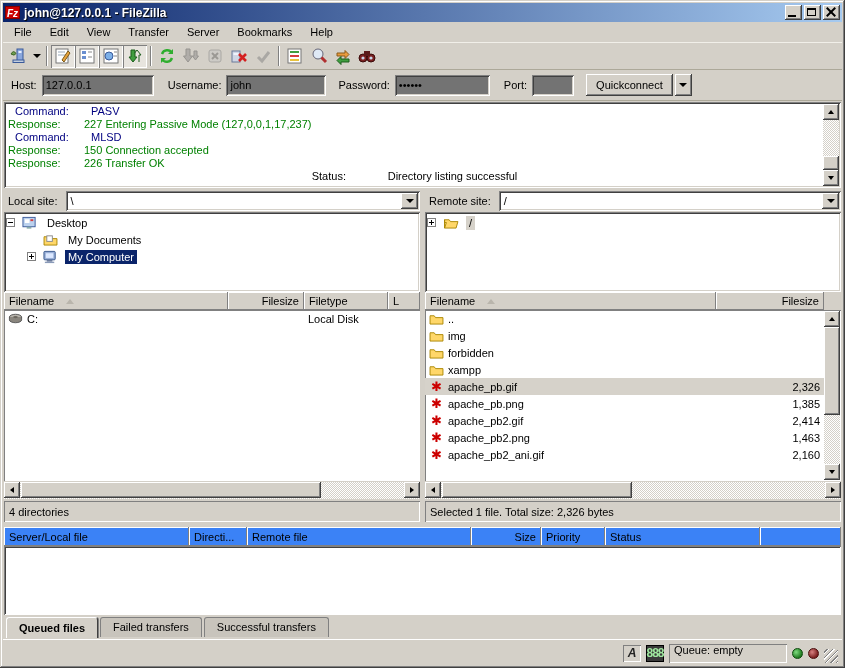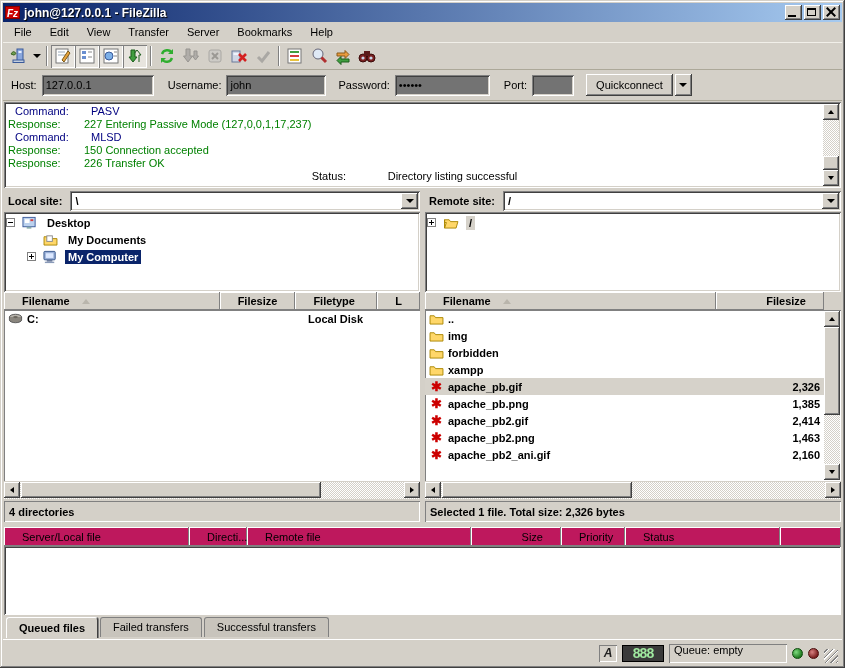--- a/index.html
+++ b/index.html
@@ -85,21 +85,21 @@
     background-image: linear-gradient(45deg,#d4d0c8 25%,transparent 25%,transparent 75%,#d4d0c8 75%),
                       linear-gradient(45deg,#d4d0c8 25%,transparent 25%,transparent 75%,#d4d0c8 75%);
     background-size:2px 2px; background-position:0 0,1px 1px; }
   .hsb-btn { position:absolute; top:0; width:16px; height:16px; background:#d4d0c8;
     box-shadow: inset -1px -1px #404040, inset 1px 1px #fff, inset -2px -2px #808080;
     display:flex; align-items:center; justify-content:center; }
   .hsb-left{left:0;} .hsb-right{right:0;}
   .hsb-thumb { position:absolute; top:0; height:16px; background:#d4d0c8;
     box-shadow: inset -1px -1px #404040, inset 1px 1px #fff, inset -2px -2px #808080; }
   
-  .panes { flex: 0 0 332px; display: flex; gap: 5px; padding: 0 1px; font-weight: bold; }
+  .panes { flex: 0 0 332px; display: flex; gap: 5px; padding: 0 1px; }
   .pane { display: flex; flex-direction: column; min-width: 0; }
   .pane-left { flex: 0 0 416px; }
   .pane-right { flex: 1; }
   .site-row { flex: 0 0 22px; display: flex; align-items: center; gap: 4px; padding-bottom:1px; }
   .site-label { padding: 2px 4px; }
   .combo { flex: 1; display: flex; background:#fff; height: 20px; align-items: center;
     box-shadow: inset 1px 1px #808080, inset -1px -1px #fff, inset 2px 2px #404040, inset -2px -2px #d4d0c8; }
   .combo-text { flex: 1; padding: 0 5px; }
   .combo-btn { width: 17px; height: 16px; margin: 2px; background:#d4d0c8; display:flex; align-items:center; justify-content:center;
     box-shadow: inset -1px -1px #404040, inset 1px 1px #fff, inset -2px -2px #808080; }
@@ -109,50 +109,50 @@
   .expander { width: 9px; height: 9px; background: #fff; border: 1px solid #808080; position: relative; flex: 0 0 9px; }
   .expander::before { content:""; position:absolute; left:1px; top:3px; width:5px; height:1px; background:#000; }
   .expander.plus::after { content:""; position:absolute; left:3px; top:1px; width:1px; height:5px; background:#000; }
   .expander.none { visibility: hidden; }
   .tree-label { padding: 1px 3px; white-space: nowrap; }
   .tree-label.sel { background: #0a246a; color: #fff; }
   .tree-label.sel-inactive { background: #d6d2ca; }
   .indent { width: 14px; flex: 0 0 14px; }
   
   .list-header { flex: 0 0 18px; display: flex; background:#d4d0c8; }
-  .hcell { display: flex; align-items: center; padding: 0 18px; position: relative;
+  .hcell { display: flex; align-items: center; padding: 0 5px; position: relative;
     box-shadow: inset -1px -1px #808080, inset 1px 1px #fff; }
   .hcell.right { justify-content: flex-end; }
   .sort-asc { width:0; height:0; border-left:4px solid transparent; border-right:4px solid transparent;
     border-bottom:5px solid #b9b5ac; margin-left: 12px; }
   .list-body { flex: 1; background: #fff; position: relative; overflow: hidden;
     box-shadow: inset 1px 1px #808080, inset -1px -1px #fff; }
   .lrow { display: flex; height: 17px; align-items: center; }
   .lrow.sel-inactive { background: #d6d2ca; }
   .cell { display: flex; align-items: center; gap: 4px; padding: 0 4px; overflow: hidden; white-space: nowrap; }
   .cell.right { justify-content: flex-end; }
   .imgicon { color: #cc0000; font-size: 13px; line-height: 13px; width: 15px; text-align:center; flex:0 0 15px; }
   .pane-status { flex: 0 0 21px; margin-top: 2px; display:flex; align-items:center; padding: 0 5px;
     box-shadow: inset 1px 1px #808080, inset -1px -1px #fff; background:#d4d0c8; }
   
   .queue-sep { flex: 0 0 5px; }
-  .queue-header { flex: 0 0 19px; display: flex; background:#be185d; margin: 0 1px; }
+  .queue-header { flex: 0 0 19px; display: flex; background:#3b82f6; margin: 0 1px; }
   .queue-body { flex: 1; background: #fff; margin: 0 1px;
     box-shadow: inset 1px 1px #808080, inset -1px -1px #fff, inset 2px 2px #404040; }
   .tabs { flex: 0 0 24px; display: flex; align-items: flex-start; padding: 2px 0 0 3px; gap: 2px; }
   .tab { padding: 3px 12px 4px 12px; background: #c8c4bc; border: 1px solid #808080; border-bottom: none;
     border-radius: 3px 3px 0 0; }
   .tab.active { background: #d4d0c8; font-weight: bold; border-color:#fff #404040 #d4d0c8 #fff;
     box-shadow: 1px 0 0 #808080; padding: 4px 12px; }
   
   .statusbar { flex: 0 0 26px; display: flex; align-items: center; justify-content: flex-end; gap: 5px; padding: 3px 4px 2px 4px; border-top: 1px solid #fff; }
   .sb-icon { height: 17px; display:flex; align-items:center; justify-content:center; }
   .type-box { width: 18px; font-style: italic; font-weight: bold; font-size: 12px; color:#222;
     box-shadow: inset 1px 1px #808080, inset -1px -1px #fff; }
-  .speed-box { width: 42px; background:#3a3a3a; color:#9fe89f; font-size: 14px; font-weight:bold; letter-spacing:-1px;
+  .speed-box { width: 18px; background:#3a3a3a; color:#9fe89f; font-size: 12px; font-weight:bold; letter-spacing:-1px;
     border:1px solid #000; }
   .queue-panel { width: 118px; height: 19px; display:flex; padding: 0 5px;
     box-shadow: inset 1px 1px #808080, inset -1px -1px #fff; }
   .led { width: 11px; height: 11px; border-radius: 50%; }
   .led-green { background: radial-gradient(circle at 35% 35%, #7fdc7f, #1f7a1f 70%); border:1px solid #0c4a0c; }
   .led-red { background: radial-gradient(circle at 35% 35%, #d88080, #7a1f1f 70%); border:1px solid #4a0c0c; }
   .grip { width: 14px; height: 14px; align-self: flex-end;
     background: repeating-linear-gradient(135deg, transparent 0 2px, #808080 2px 3px, #fff 3px 4px); }
 </style>
 </head>
@@ -564,21 +564,21 @@
   <div class="queue-header">
     <span class="hcell" style="width:185px">
         <span>Server/Local file</span>
       </span>
     <span class="hcell" style="width:58px">
         <span>Directi...</span>
       </span>
     <span class="hcell" style="width:224px">
         <span>Remote file</span>
       </span>
-    <span class="hcell right" style="width:90px">
+    <span class="hcell right" style="width:70px">
         <span>Size</span>
       </span>
     <span class="hcell" style="width:64px">
         <span>Priority</span>
       </span>
     <span class="hcell" style="width:155px">
         <span>Status</span>
       </span>
     <span class="hcell" style="flex:1"></span>
   </div>

